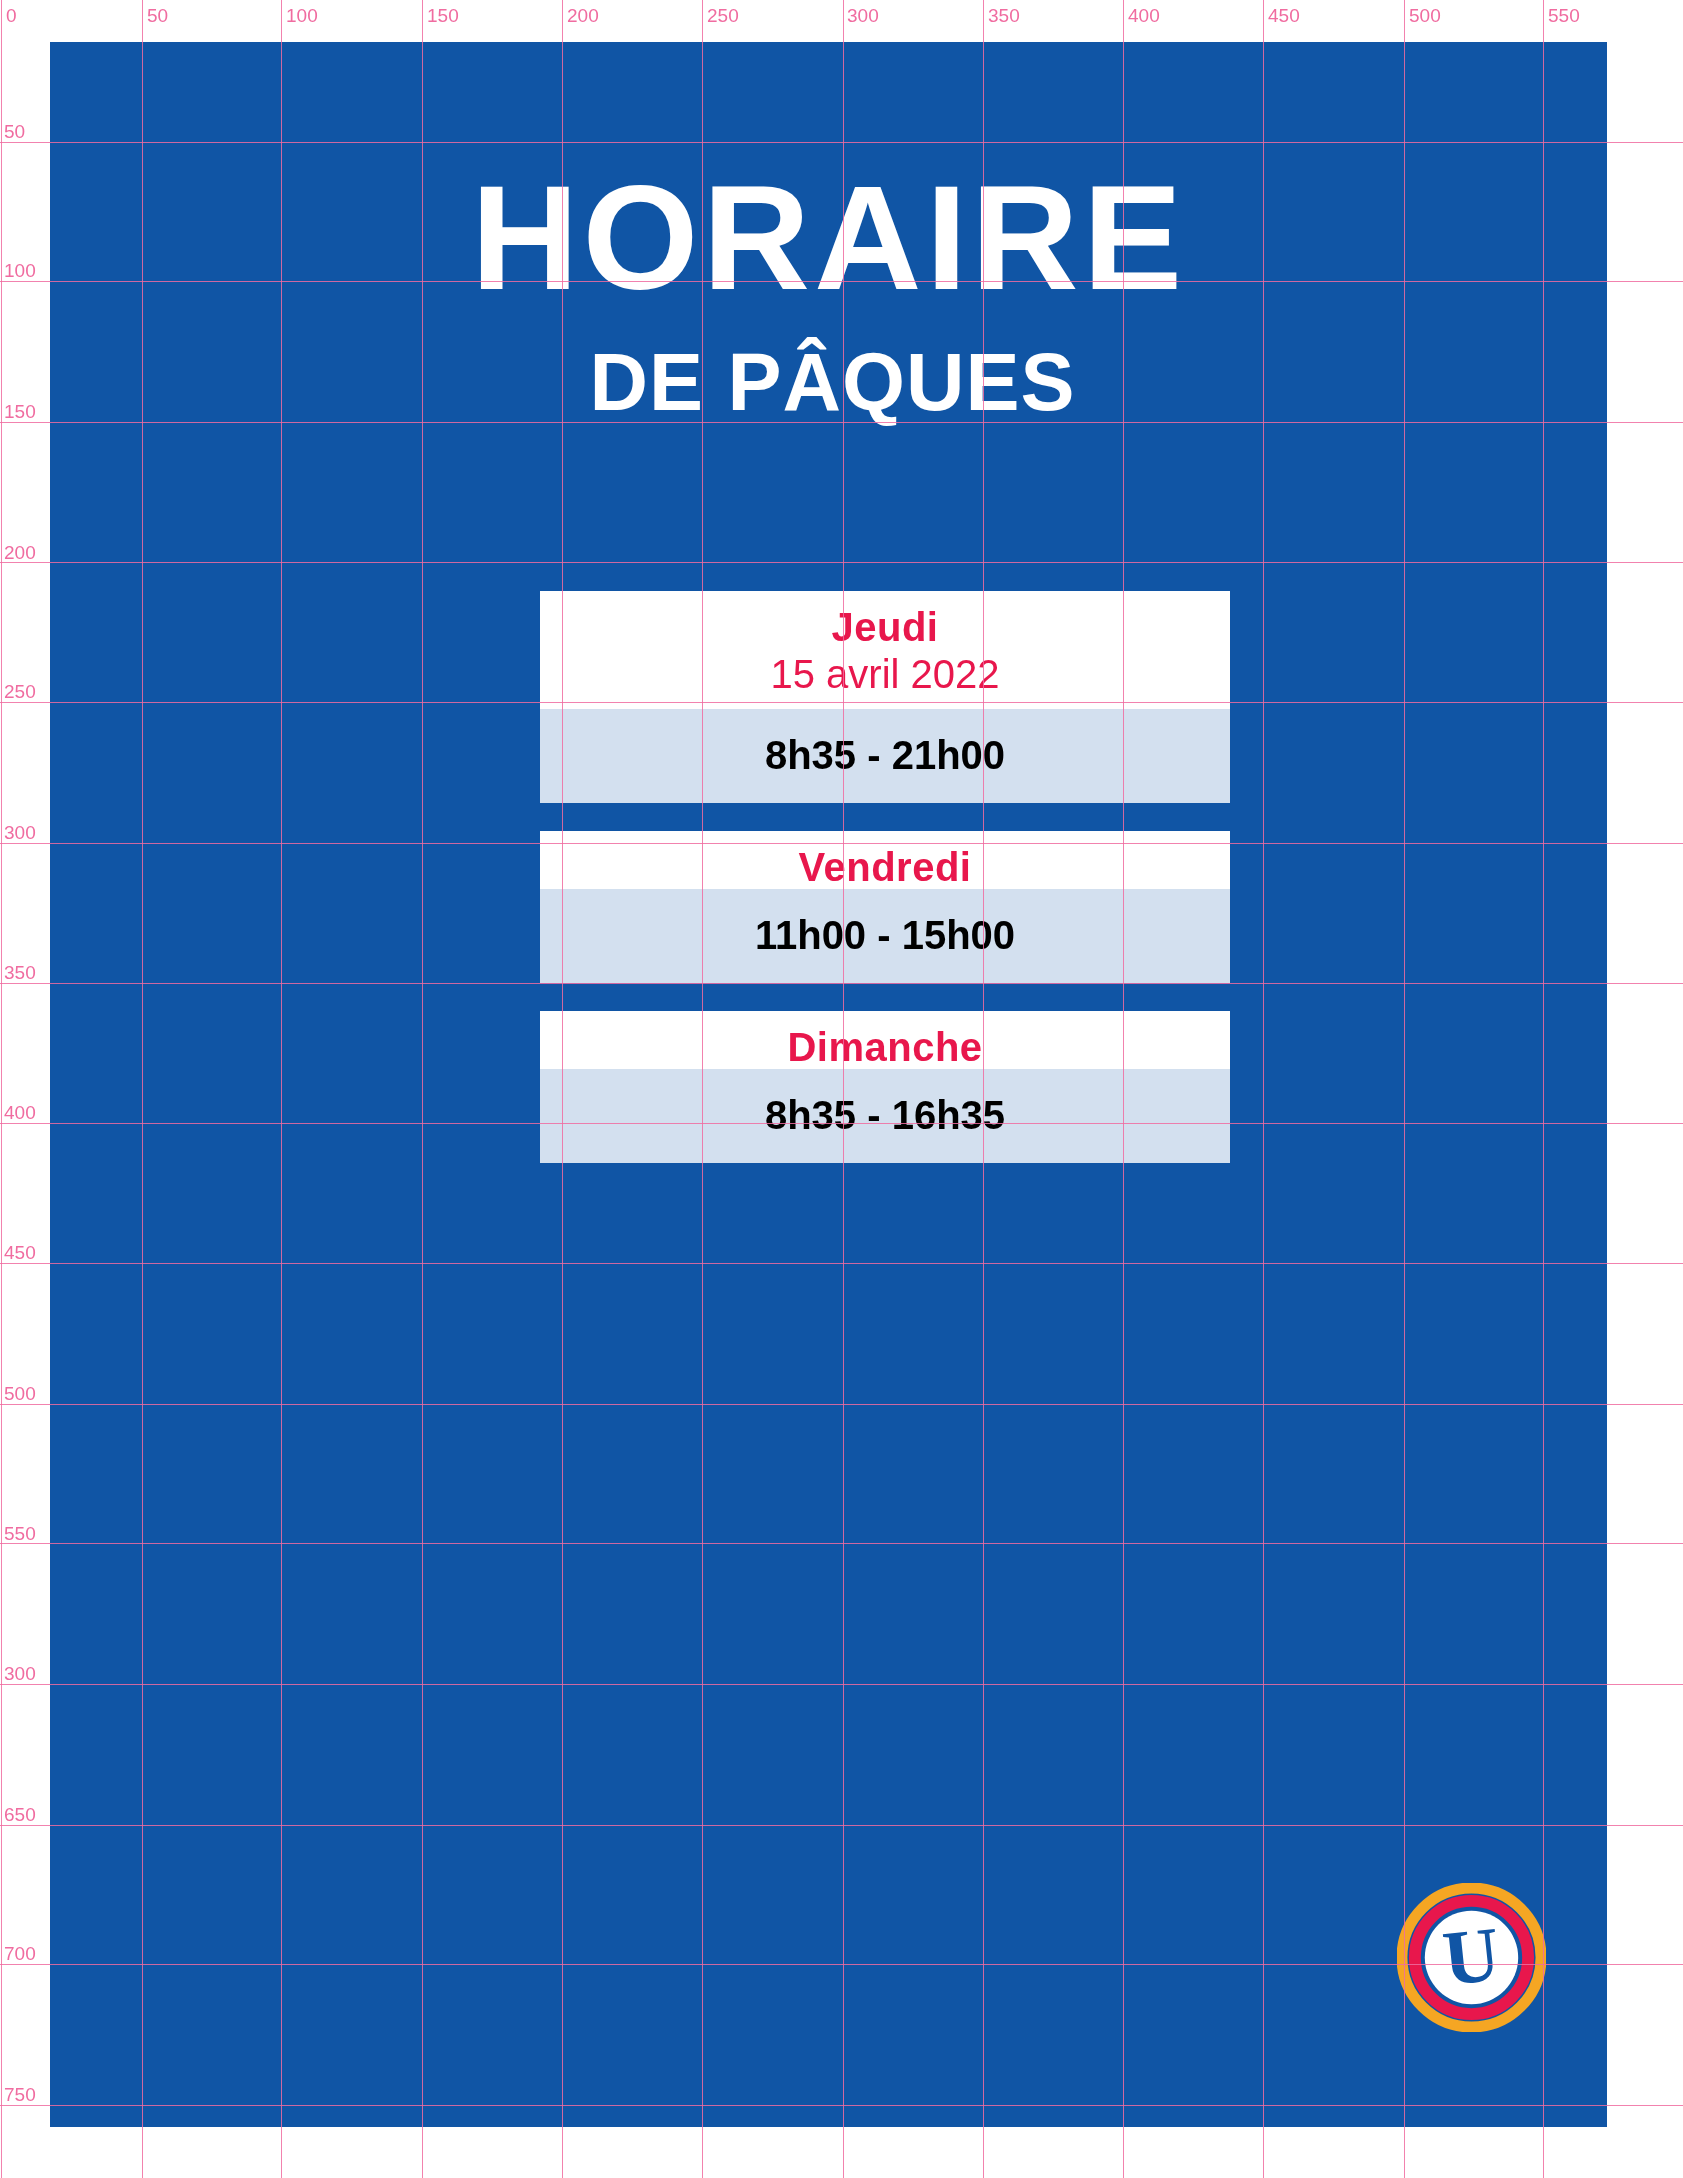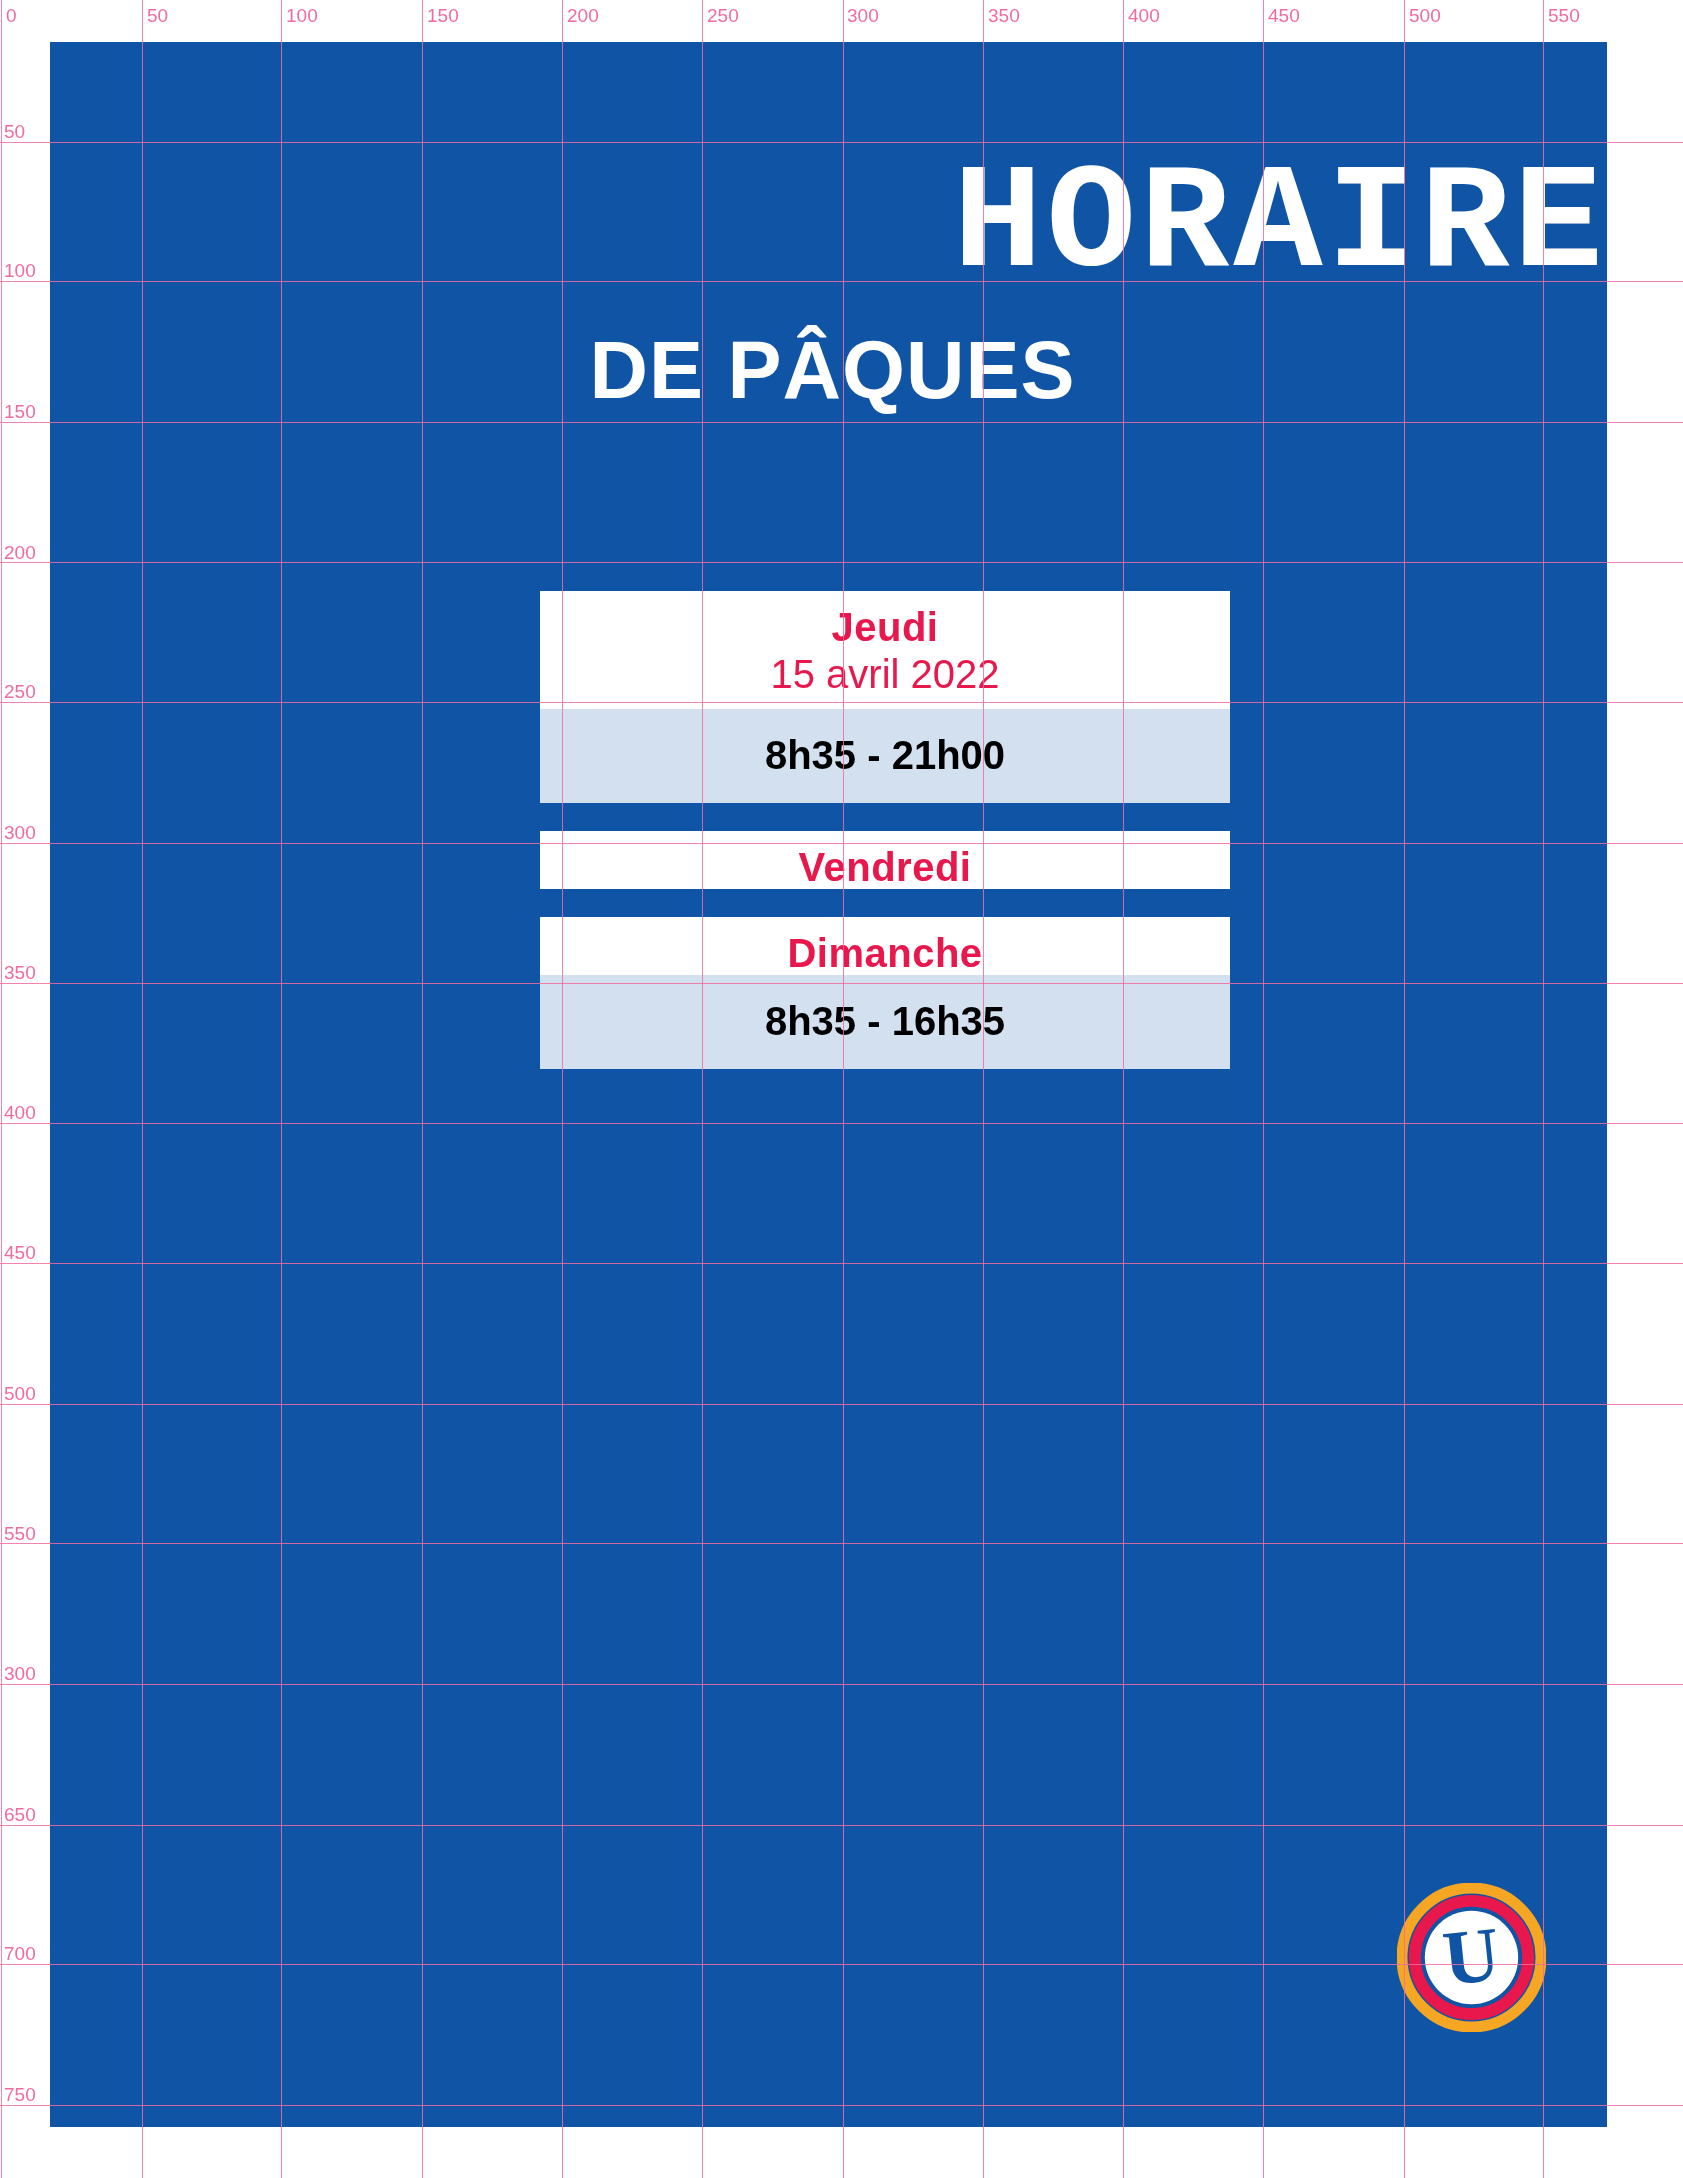--- a/index.html
+++ b/index.html
@@ -63,28 +63,27 @@
   }
 
   #title-block {
     position: absolute;
     left: 0;
     top: 109px;
     width: 100%;
     text-align: center;
   }
   #main-title {
-    font-family: Liberation Mono, monospace;
+    font-family: Liberation Sans, sans-serif;
     font-weight: bold;
     font-size: 149px;
     line-height: 1.0;
     letter-spacing: 4px;
     color: #ffffff;
-    margin: 0;
-    text-align: right;
+    margin: 12px;
   }
   #sub-title {
     font-family: "Liberation Sans", sans-serif;
     font-weight: bold;
     font-size: 81px;
     line-height: 1.0;
     letter-spacing: 1px;
     color: #ffffff;
     margin: 30px 0 0 8px;
   }
@@ -153,20 +152,21 @@
   <div id="schedule">
 
     <div class="day-card">
       <div class="day-name">Jeudi</div>
       <div class="day-date">15 avril 2022</div>
       <div class="day-hours">8h35 - 21h00</div>
     </div>
 
     <div class="day-card">
       <div class="day-name">Vendredi</div>
+      <div class="day-hours">11h00 - 15h00</div>
     </div>
 
     <div class="day-card">
       <div class="day-name">Dimanche</div>
       <div class="day-hours">8h35 - 16h35</div>
     </div>
 
   </div>
 
   <div id="logo">

